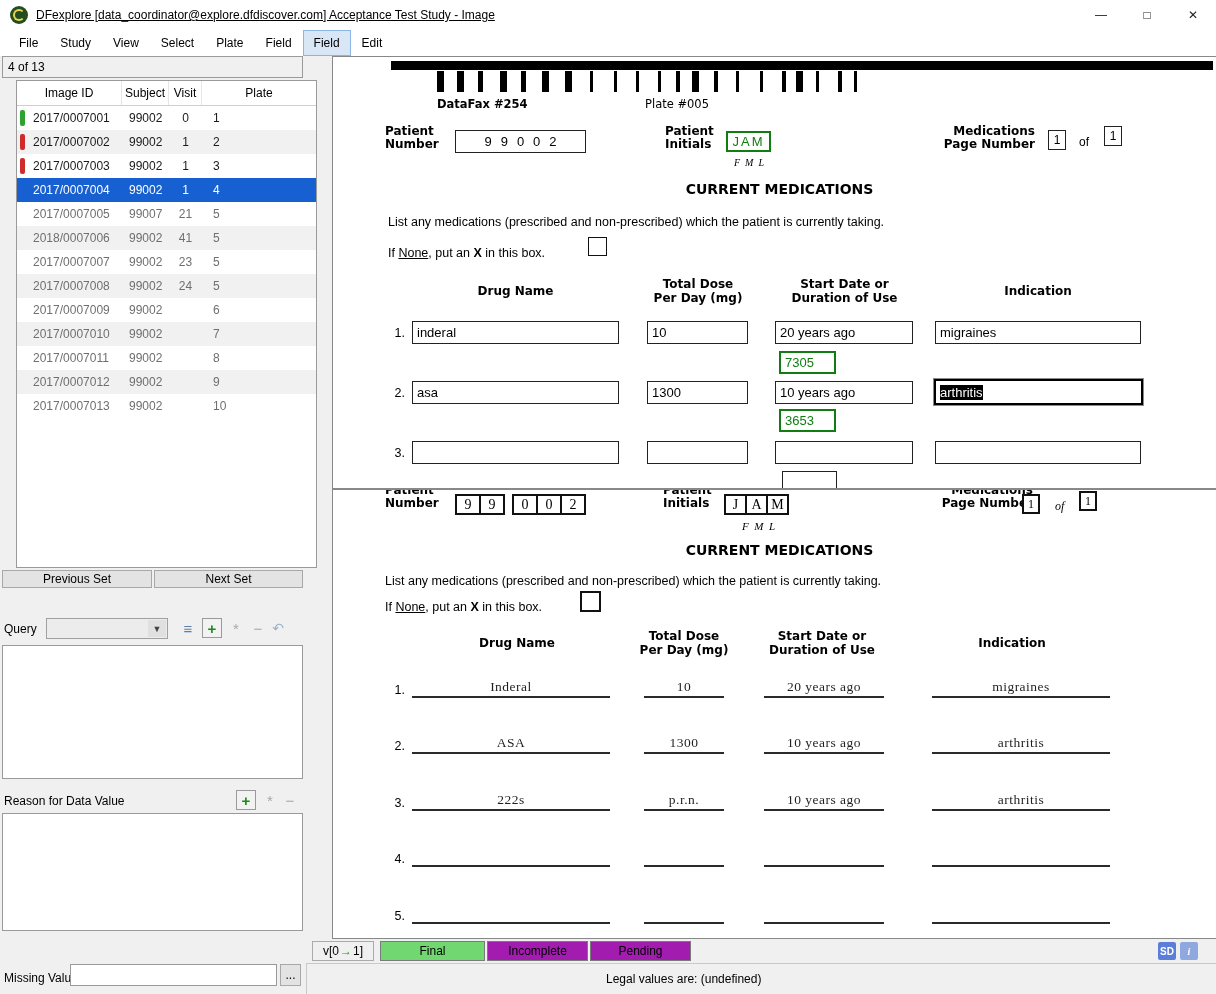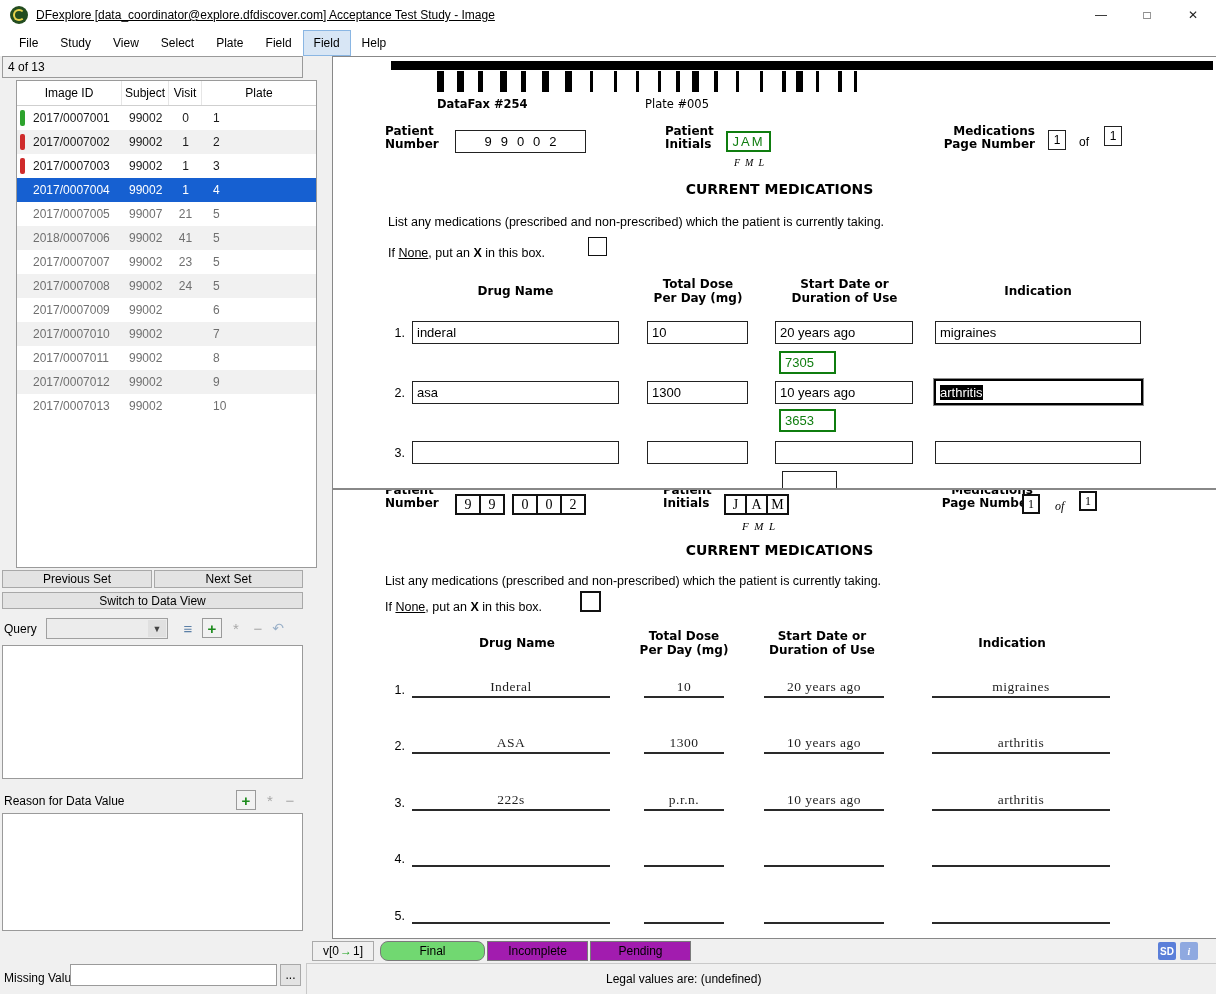--- a/index.html
+++ b/index.html
@@ -84,21 +84,21 @@
   .cell.ltr { width:23px; }
   .pgbox2 { width:18px; height:20px; border:2px solid #111; display:flex; align-items:center; justify-content:center; font-size:12px; font-family:"Liberation Serif", serif; background:#fff; }
   .s-of { font-family:"Liberation Serif", serif; font-style:italic; font-size:12px; }
   .su { height:19px; border-bottom:2px solid #2a2a2a; text-align:center; font-family:"Liberation Serif", serif; font-size:13.5px; letter-spacing:0.5px; color:#1f1f1f; }
 
   
   .valbar { left:0; top:883px; width:910px; height:24px; background:#f0f0f0; }
   .vb-version { left:6px; top:2px; width:62px; height:20px; border:1px solid #aaa; display:flex; align-items:center; justify-content:center; font-size:12px; }
   .vb-arrow { color:#18a018; font-weight:bold; padding:0 1px; }
   .vb-btn { top:2px; height:20px; border:1px solid #7a7a7a; background:#a21caf; display:flex; align-items:center; justify-content:center; font-size:12px; }
-  .vb-final { background:#71d871;border-radius:8px; }
+  .vb-final { background:#71d871; }
   .vb-sq { top:3px; width:18px; height:18px; display:flex; align-items:center; justify-content:center; color:#fff; font-size:10px; font-weight:bold; border-radius:2px; }
   .statusbar { left:0; top:907px; width:910px; height:31px; background:#f0f0f0; border-top:1px solid #c9c9c9; border-left:1px solid #c9c9c9; }
   .status-text { left:299px; top:8px; font-size:12px; }
 </style>
 </head>
 <body>
 
 <div class="app">
 
   <div class="titlebar">
@@ -112,21 +112,21 @@
   </div>
 
   <div class="menubar">
     <div class="menu-item">File</div>
     <div class="menu-item">Study</div>
     <div class="menu-item">View</div>
     <div class="menu-item">Select</div>
     <div class="menu-item">Plate</div>
     <div class="menu-item">Field</div>
     <div class="menu-item active">Field</div>
-    <div class="menu-item">Help</div>
+    <div class="menu-item">Edit</div>
   </div>
 
   <div class="content">
 
     <div class="sidebar">
       <div class="abs counter">4 of 13</div>
 
       <div class="abs side-table">
         <div class="st-header">
           <span>Image ID</span>
@@ -212,21 +212,20 @@
         <div class="st-row dim">
             <span class="c-id">2017/0007013</span>
             <span class="c-sub">99002</span>
             <span class="c-visit"></span>
             <span class="c-plate">10</span>
           </div>
       </div>
 
       <div class="abs sbtn1" style="left:2px;top:514px;width:150px;height:18px">Previous Set</div>
       <div class="abs sbtn1" style="left:154px;top:514px;width:149px;height:18px">Next Set</div>
-      <div class="abs sbtn1" style="left:2px;top:536px;width:301px;height:17px">Switch to Data View</div>
 
       <div class="abs q-label" style="left:4px;top:566px">Query</div>
       <div class="abs combo" style="left:46px;top:562px;width:122px;height:21px">
         <span class="combo-arrow">▼</span>
       </div>
       <div class="abs icon-btn bluegray" style="left:178px;top:562px">≡</div>
       <div class="abs icon-btn green ib-border" style="left:202px;top:562px">+</div>
       <div class="abs icon-btn gray" style="left:226px;top:562px">*</div>
       <div class="abs icon-btn gray" style="left:248px;top:562px">−</div>
       <div class="abs icon-btn undo" style="left:268px;top:562px">↶</div>

